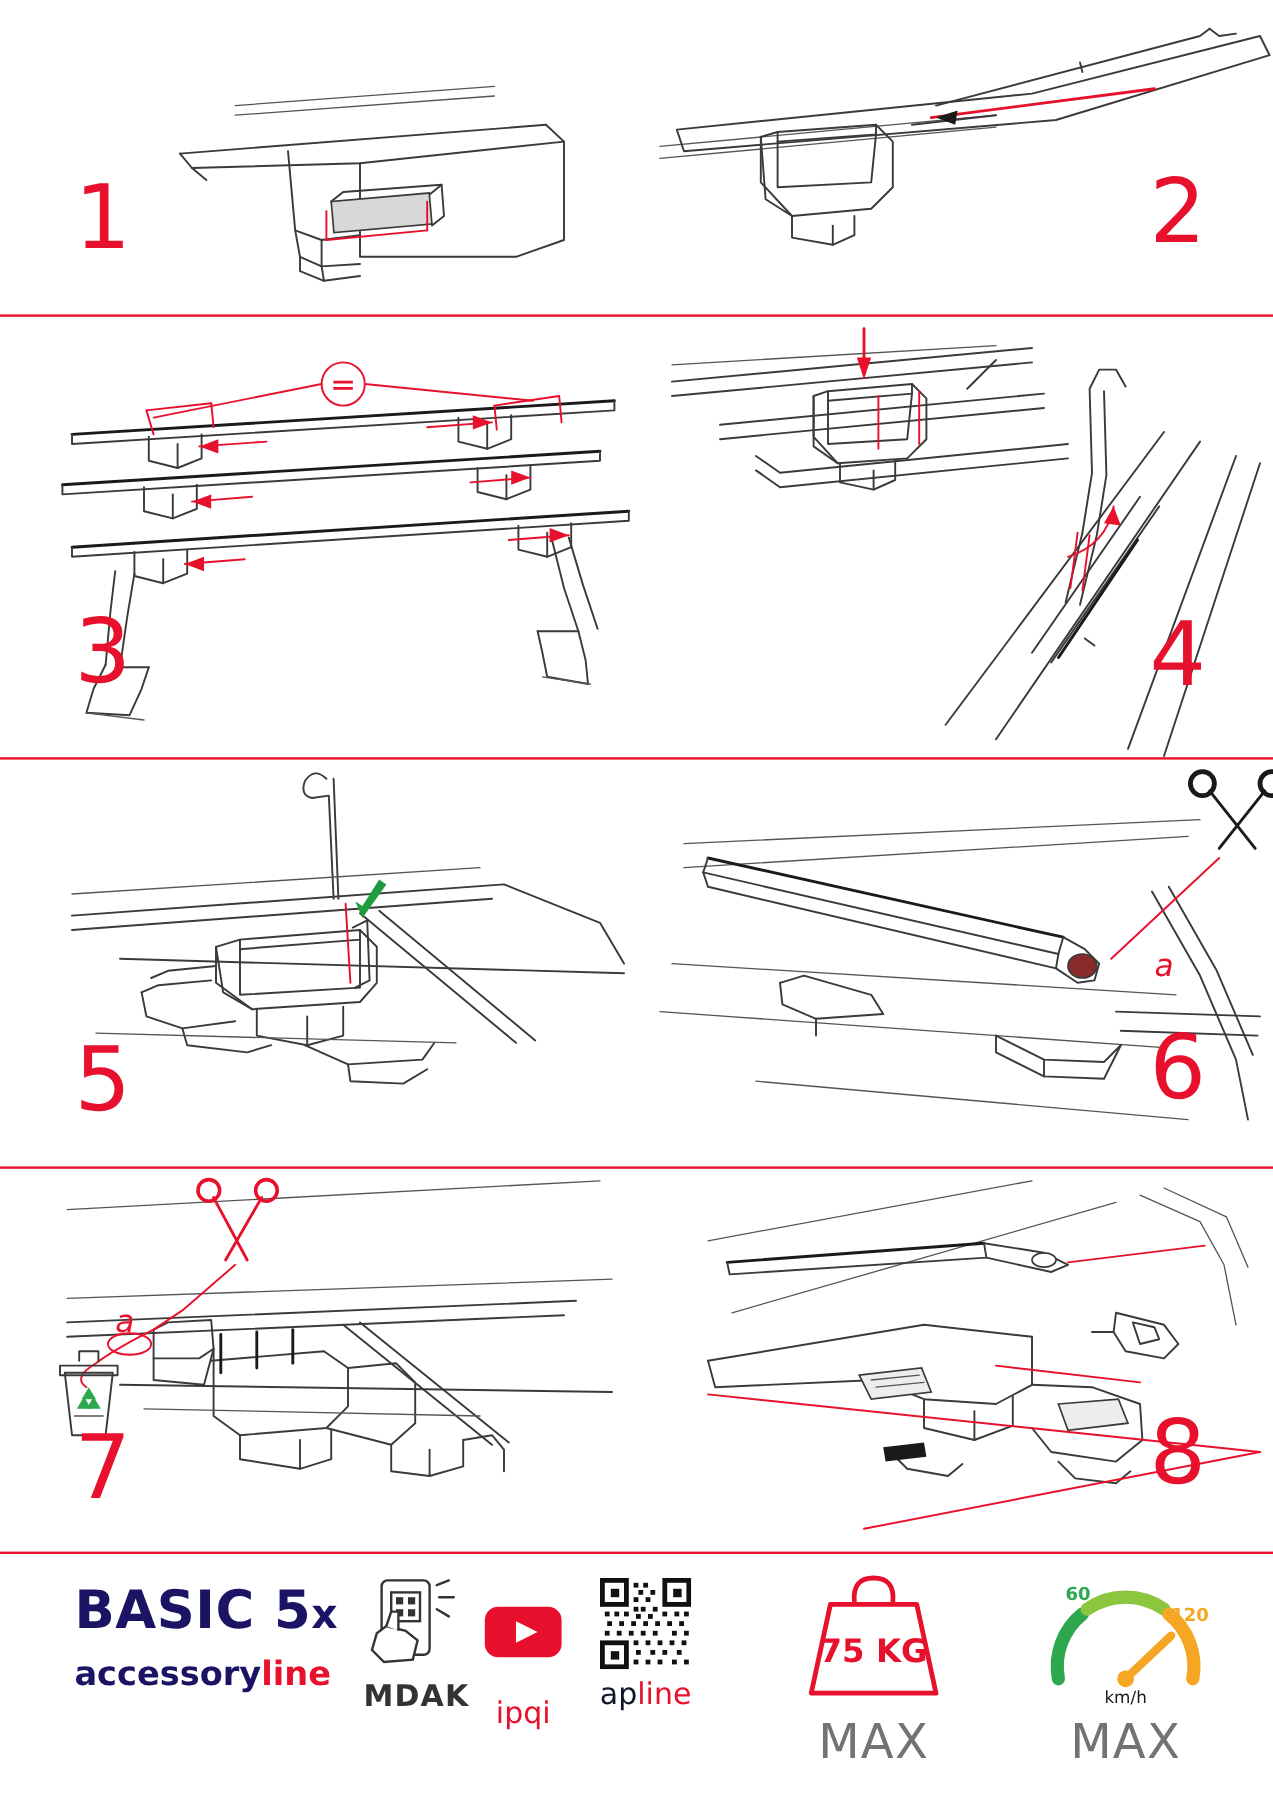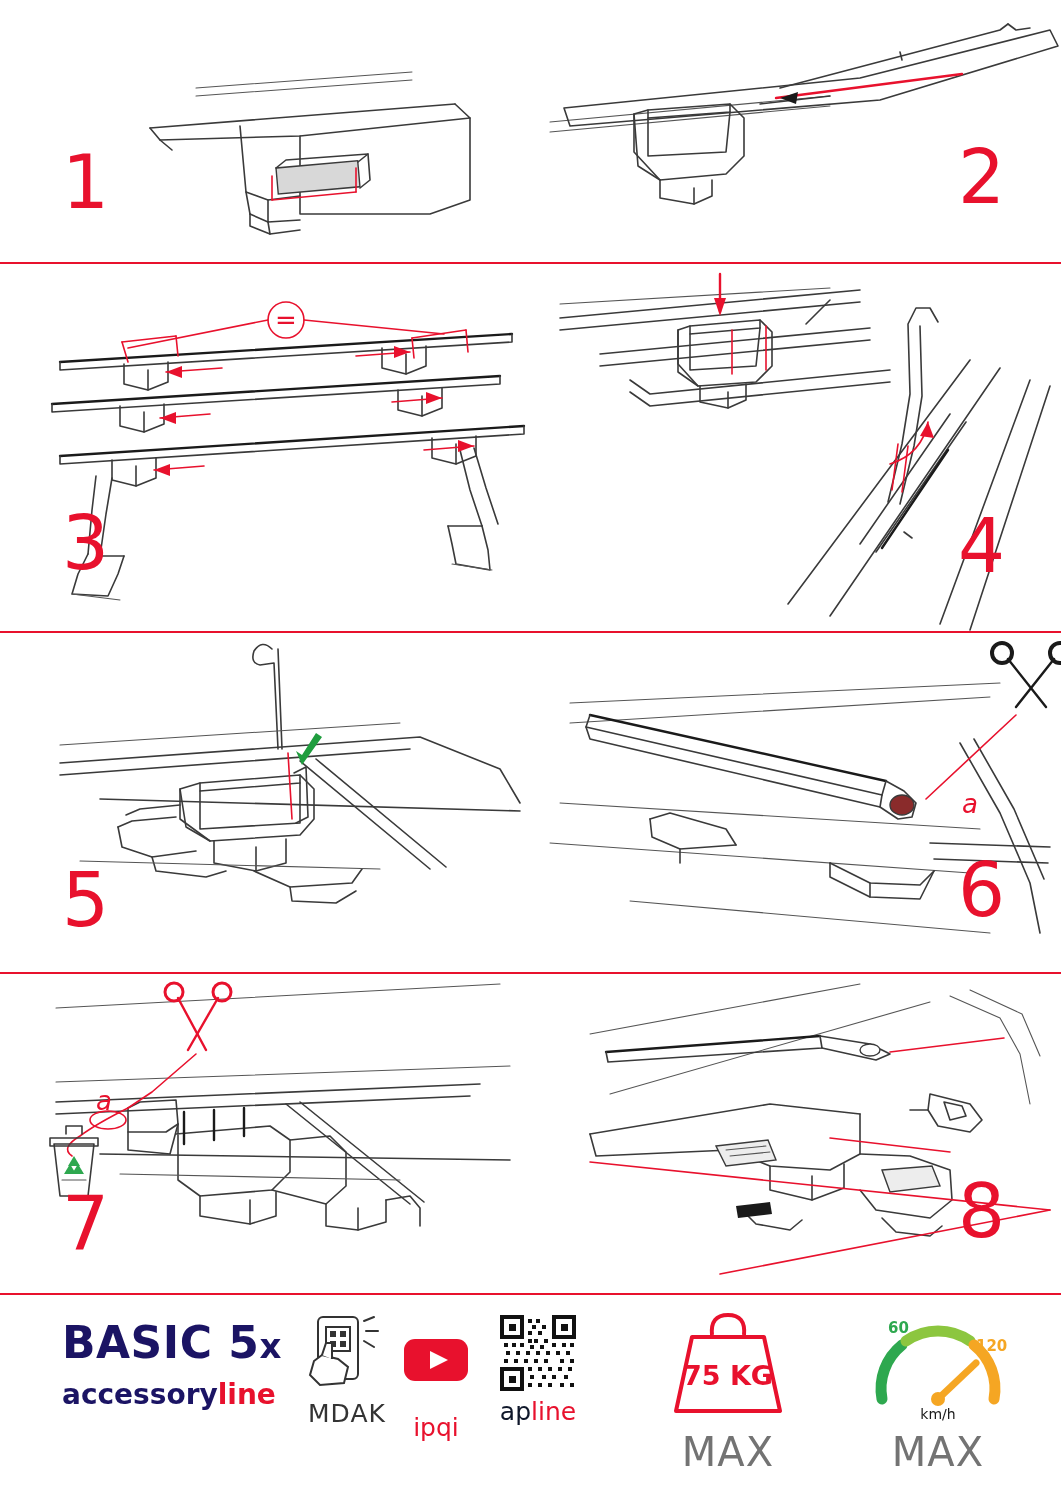--- a/index.html
+++ b/index.html
@@ -430,21 +430,21 @@
 
     <div class="brand-block">
       <div class="brand-title">
         <span>BASIC 5</span><span class="x">x</span>
       </div>
       <div class="brand-sub">
         <span class="a1">accessory</span><span class="a2">line</span>
       </div>
     </div>
 
-    <div class="logo-item" style="left:292px;top:22px;width:110px;">
+    <div class="logo-item" style="left:292px;top:22px;width:110px;font-weight:bold;">
       <svg width="110" height="78" viewBox="0 0 110 78">
         <rect x="26" y="2" width="40" height="62" rx="5" fill="#ffffff" stroke="#333" stroke-width="2"></rect>
         <rect x="34" y="12" width="24" height="24" fill="none" stroke="#333" stroke-width="2"></rect>
         <rect x="38" y="16" width="6" height="6" fill="#333"></rect>
         <rect x="48" y="16" width="6" height="6" fill="#333"></rect>
         <rect x="38" y="26" width="6" height="6" fill="#333"></rect>
         <rect x="48" y="26" width="6" height="6" fill="#333"></rect>
         <path d="M22 46 L30 40 L46 44 L56 52 L52 68 L28 70 L18 60 Z" fill="#ffffff" stroke="#333" stroke-width="2"></path>
         <path d="M30 40 L34 28 L40 28 L40 44" fill="#ffffff" stroke="#333" stroke-width="2"></path>
         <path d="M72 6 L82 2" stroke="#333" stroke-width="2" stroke-linecap="round"></path>

